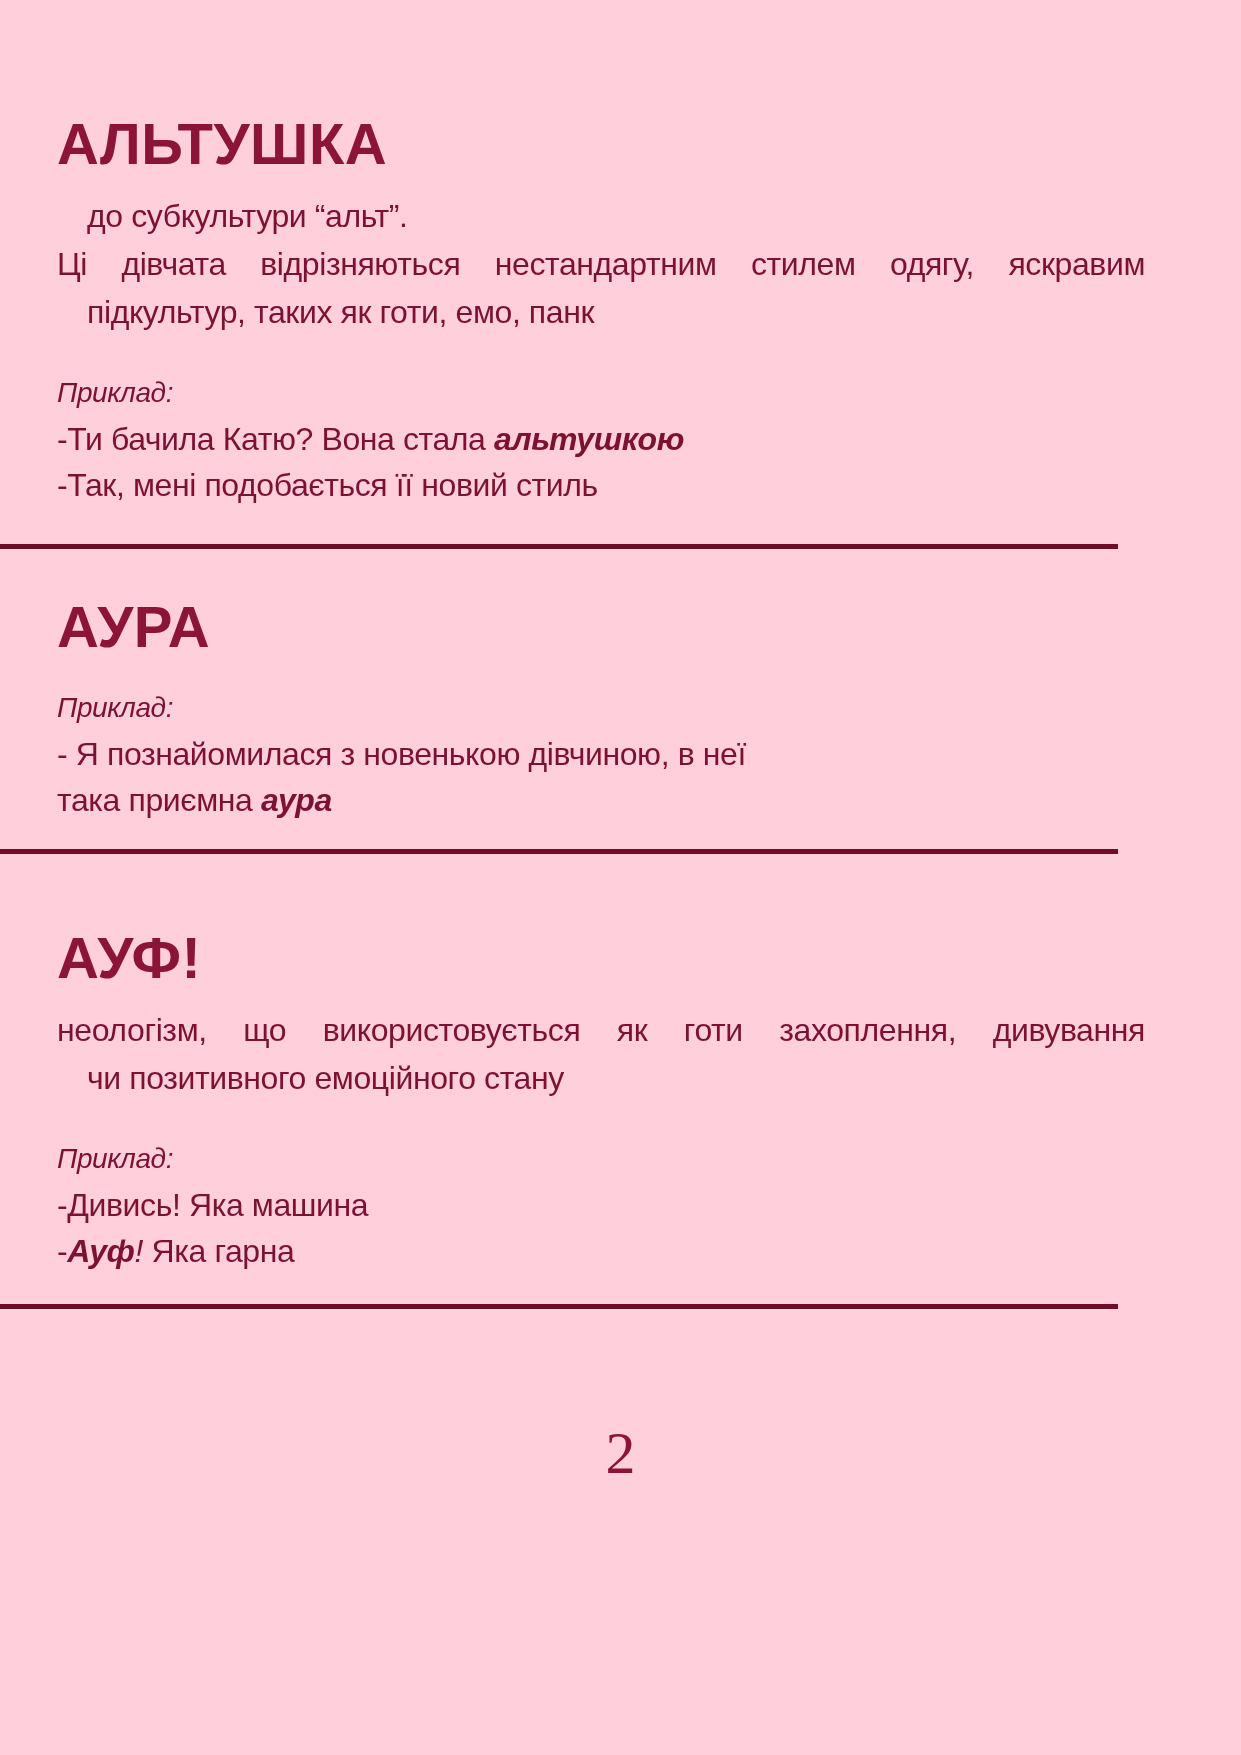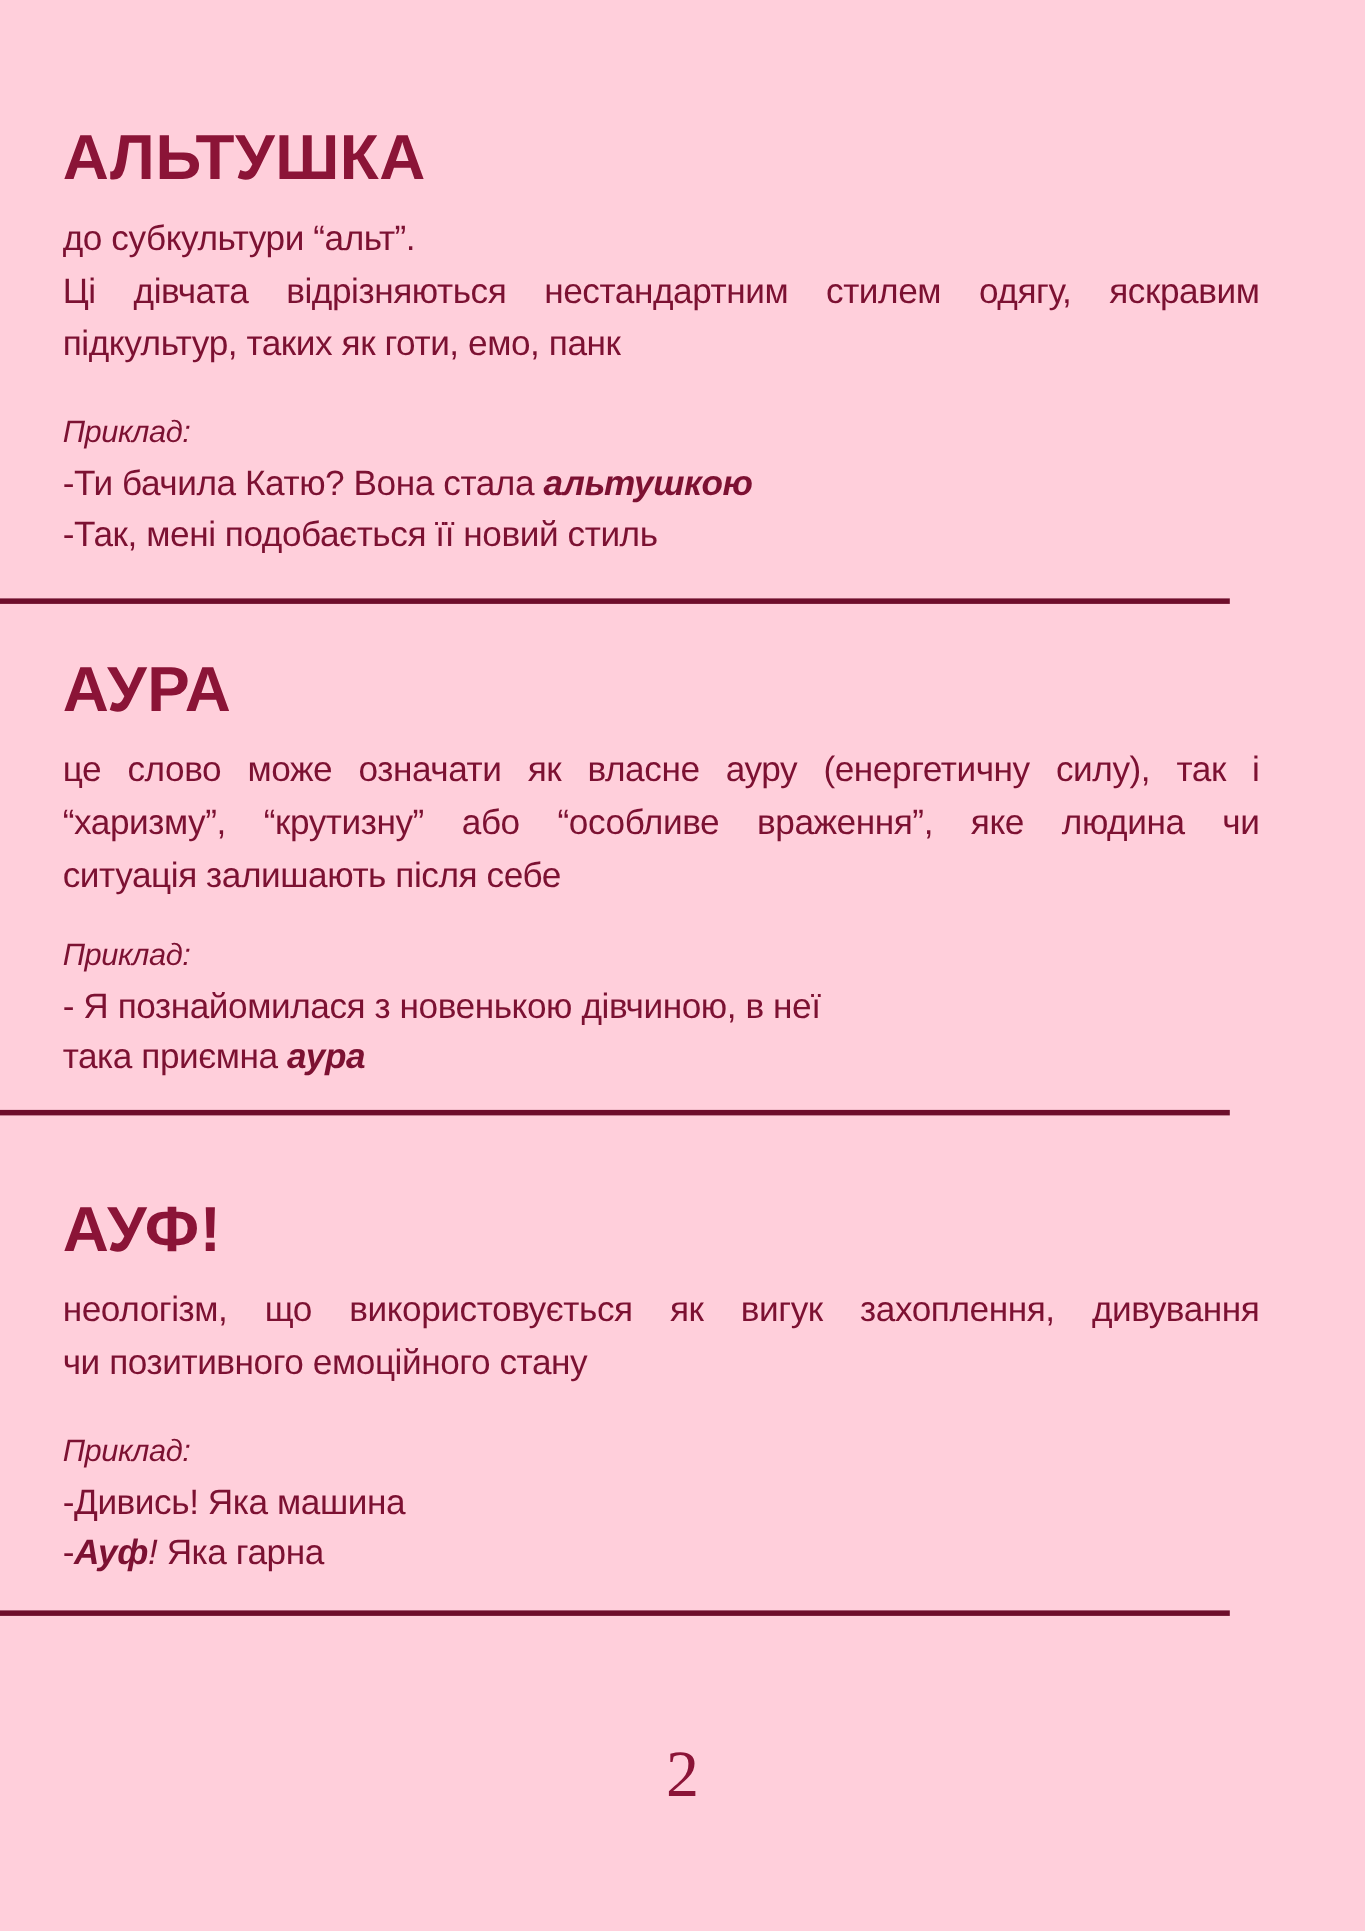--- a/index.html
+++ b/index.html
@@ -36,20 +36,21 @@
     font-size: 32px;
     line-height: 48px;
     letter-spacing: -0.4px;
   }
   .def-line.j {
     text-align: justify;
     text-align-last: justify;
   }
   .def-line.l {
     text-align: left;
+    margin-left: 30px;
   }
   .example-label {
     font-size: 28px;
     line-height: 46px;
     font-style: italic;
     margin-top: 34px;
     letter-spacing: -0.4px;
   }
   .example-label.tight { margin-top: 26px; }
   .example-line {
@@ -98,36 +99,31 @@
   </div>
   <div class="example-label">Приклад:</div>
   <div class="example-line"><span>-Ти бачила Катю? Вона стала </span><span class="hl">альтушкою</span><span class="it"></span><span></span></div>
   <div class="example-line"><span>-Так, мені подобається її новий стиль</span><span class="hl"></span><span class="it"></span><span></span></div>
 </section>
 
 <div class="divider divider-1"></div>
 
 <section class="entry">
   <h2 class="term term-2">АУРА</h2>
-  <div class="def">
-    <div class="def-line j">це слово може означати як власне ауру (енергетичну силу), так і</div>
-    <div class="def-line j">“харизму”, “крутизну” або “особливе враження”, яке людина чи</div>
-    <div class="def-line l">ситуація залишають після себе</div>
-  </div>
   <div class="example-label tight">Приклад:</div>
   <div class="example-line"><span>- Я познайомилася з новенькою дівчиною, в неї</span><span class="hl"></span><span class="it"></span><span></span></div>
   <div class="example-line"><span>така приємна </span><span class="hl">аура</span><span class="it"></span><span></span></div>
 </section>
 
 <div class="divider divider-2"></div>
 
 <section class="entry">
   <h2 class="term term-3">АУФ!</h2>
   <div class="def">
-    <div class="def-line j">неологізм, що використовується як вигук захоплення, дивування</div>
+    <div class="def-line j">неологізм, що використовується як готи захоплення, дивування</div>
     <div class="def-line l">чи позитивного емоційного стану</div>
   </div>
   <div class="example-label">Приклад:</div>
   <div class="example-line"><span>-Дивись! Яка машина</span><span class="hl"></span><span class="it"></span><span></span></div>
   <div class="example-line"><span>-</span><span class="hl">Ауф</span><span class="it">!</span><span> Яка гарна</span></div>
 </section>
 
 <div class="divider divider-3"></div>
 
 <div class="page-footer">

